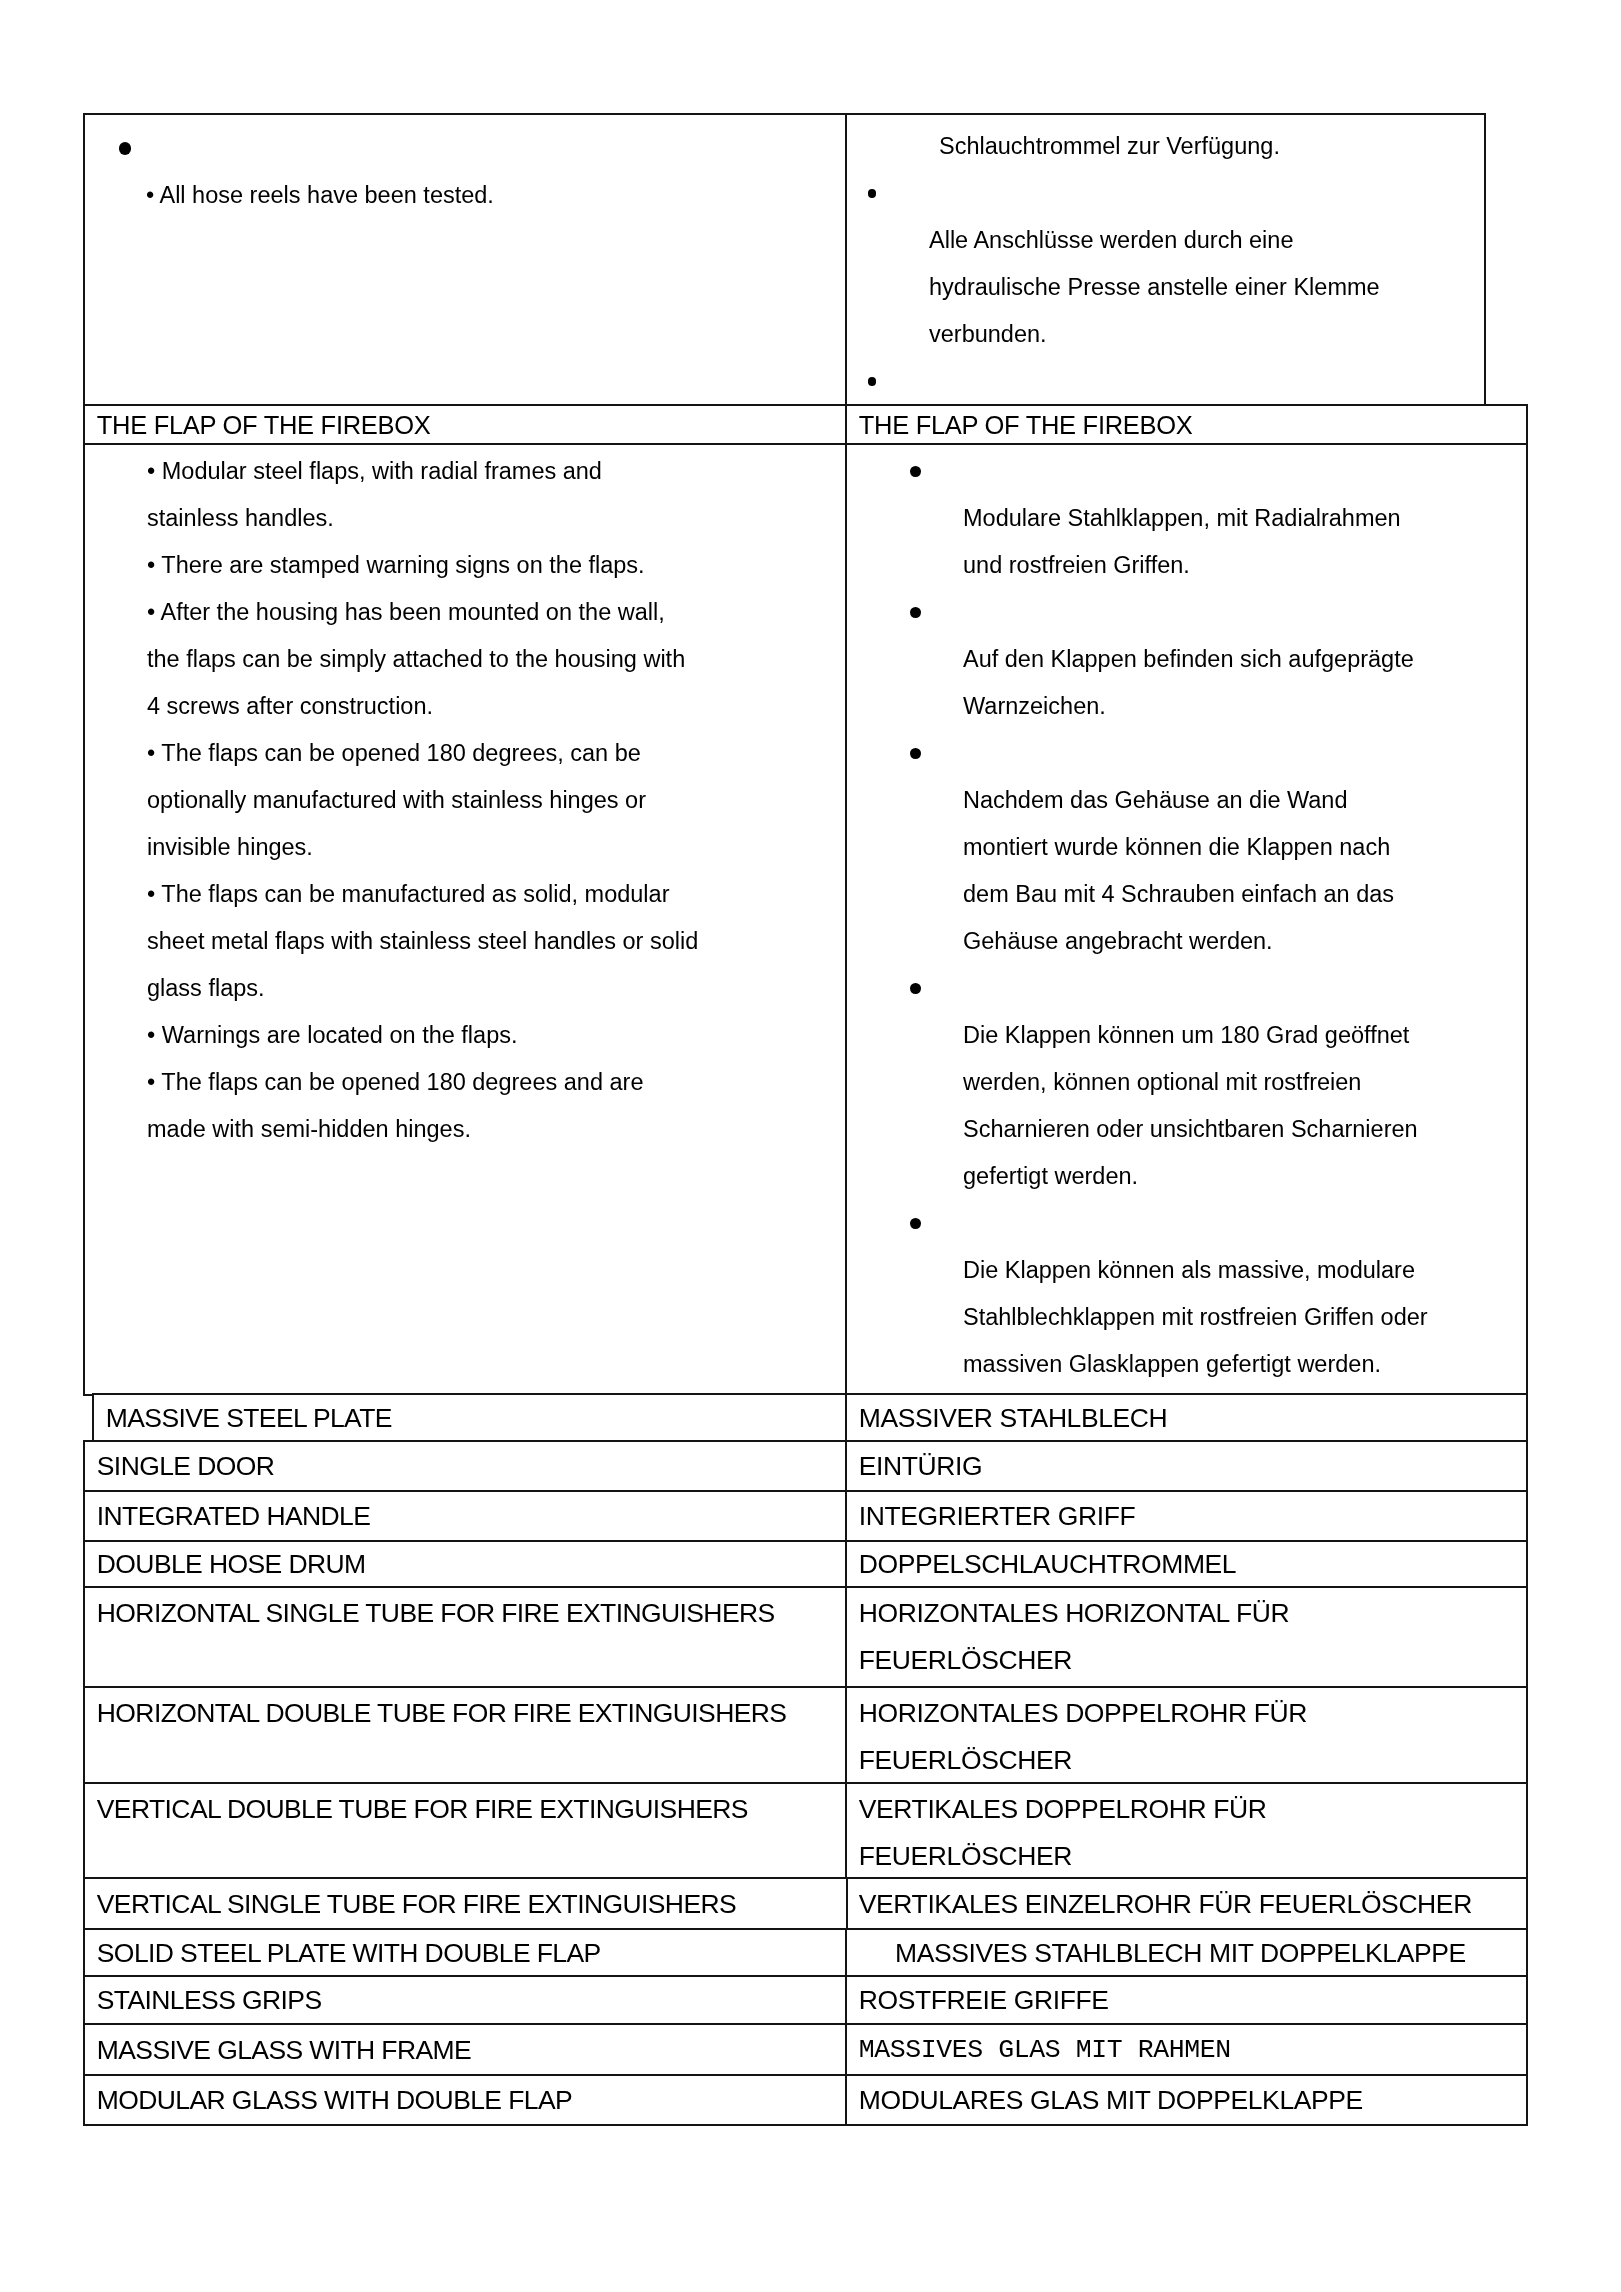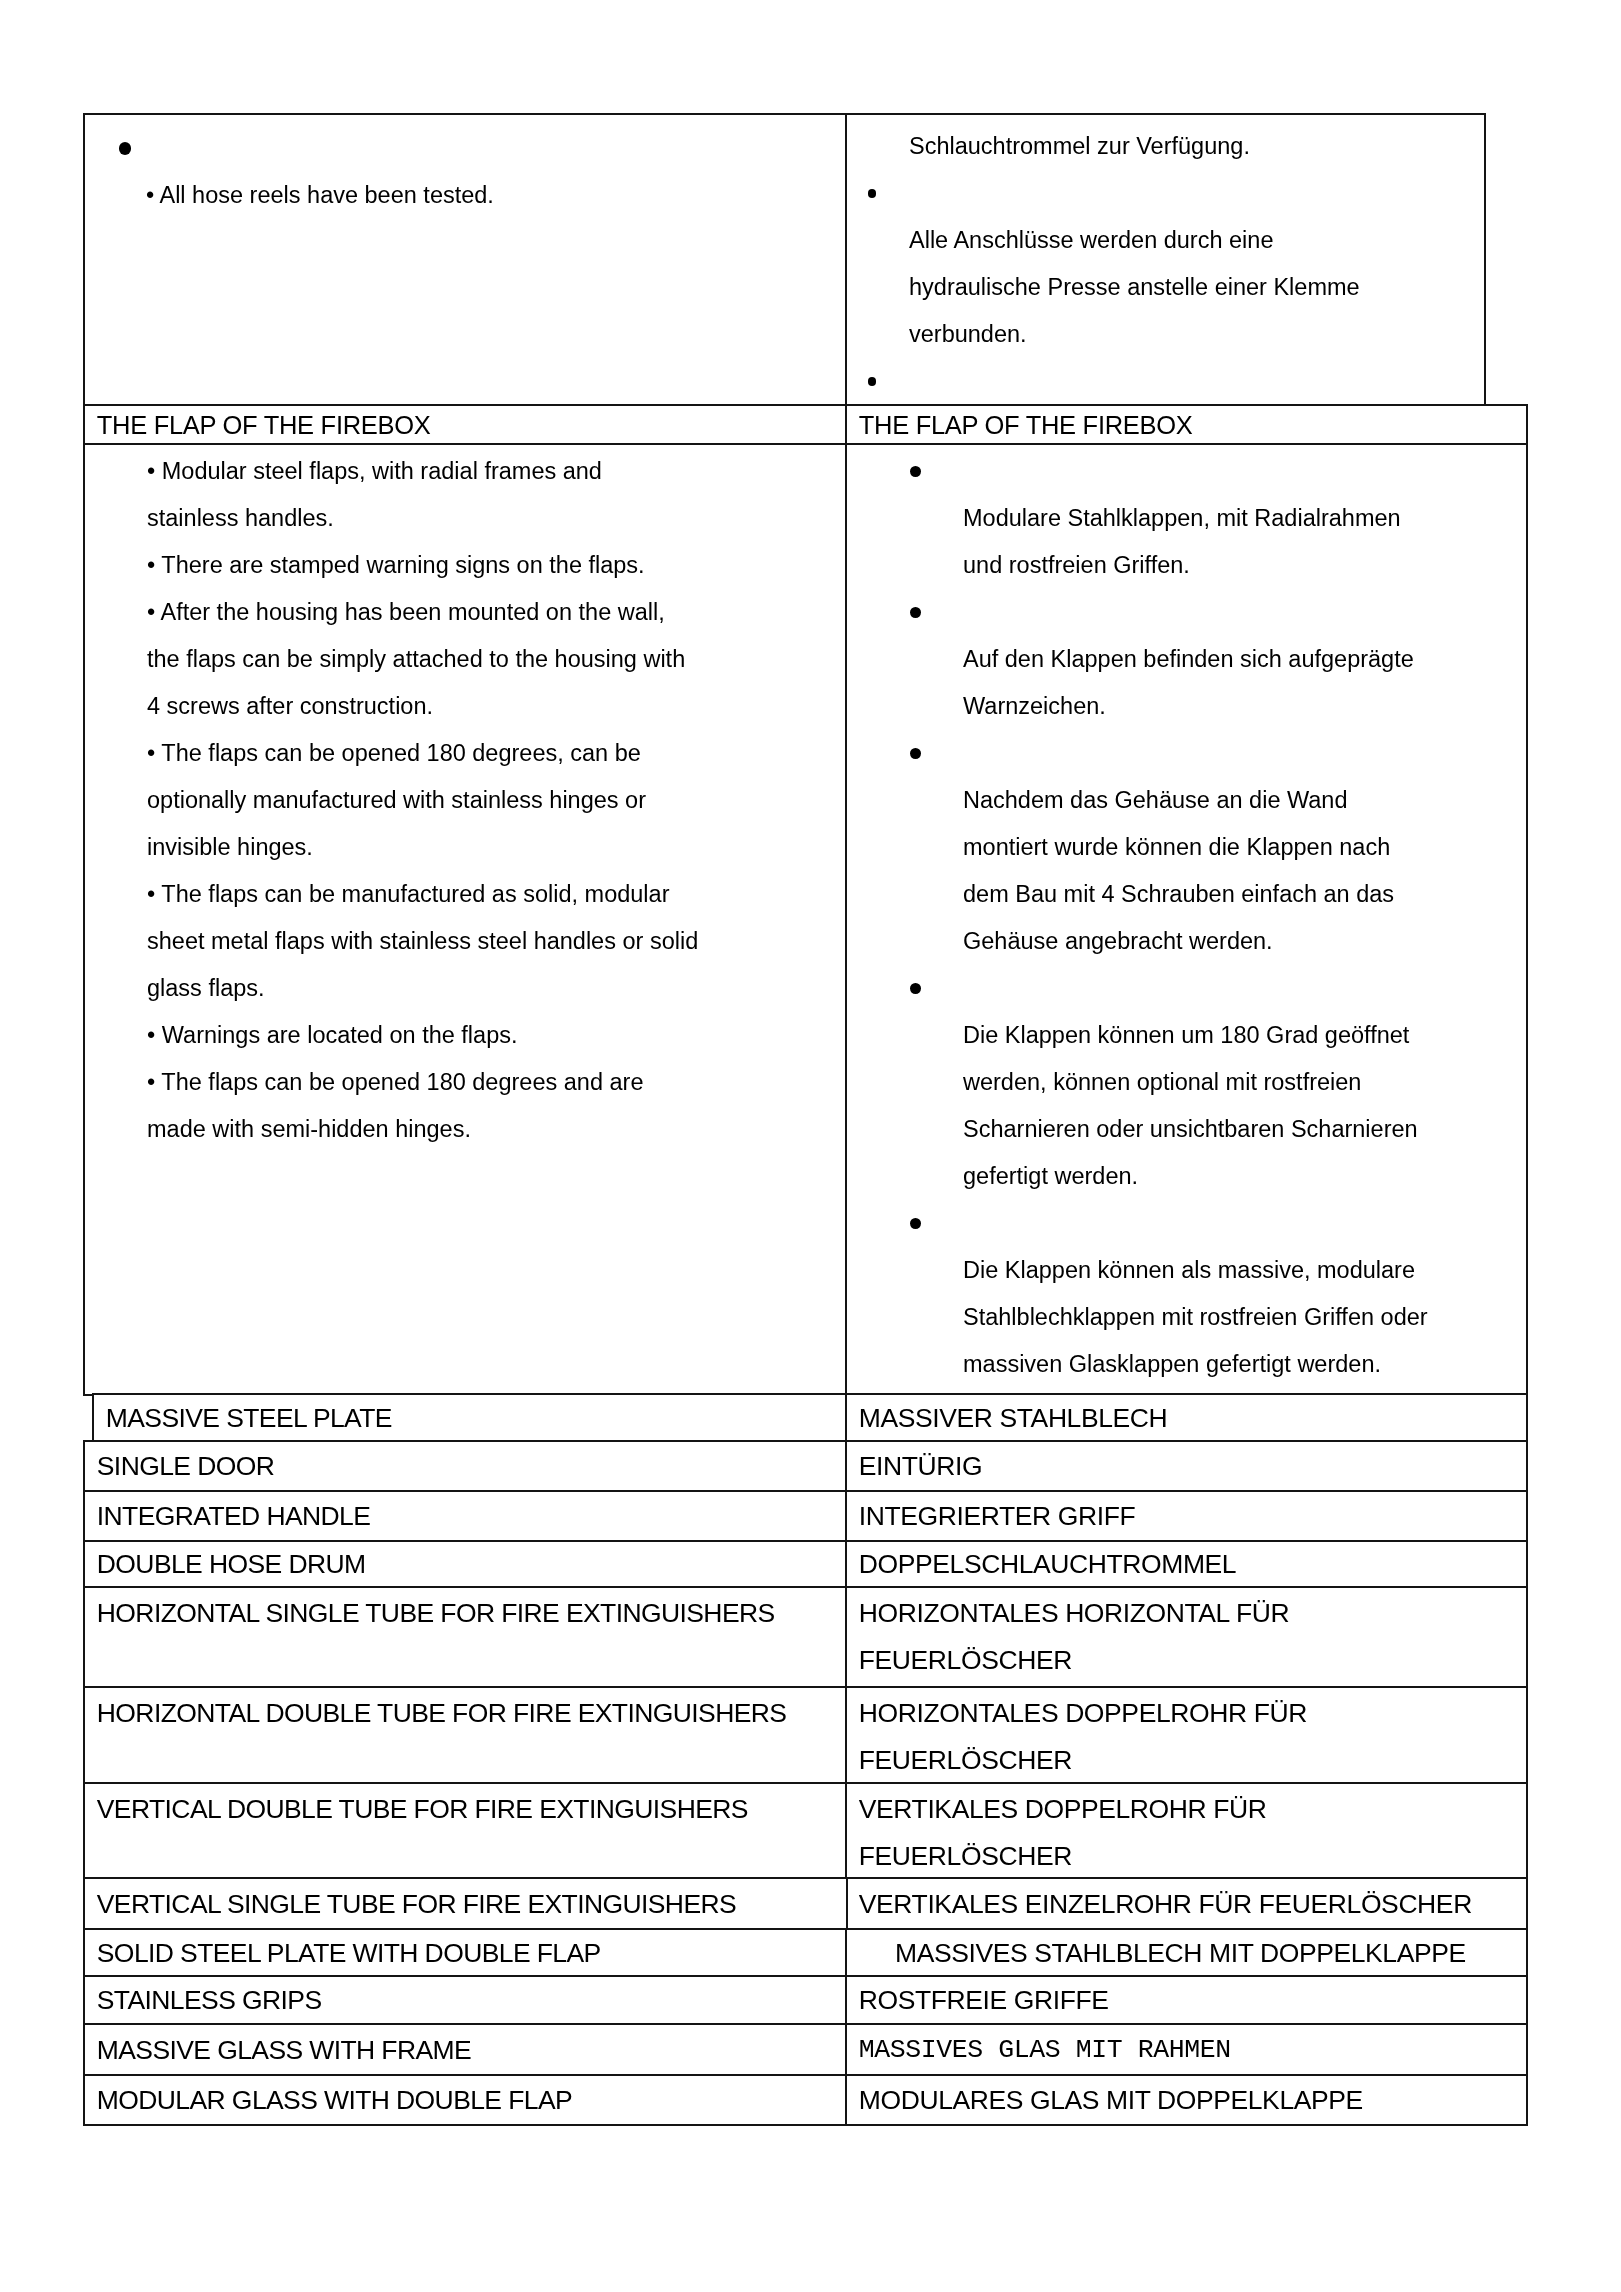--- a/index.html
+++ b/index.html
@@ -25,22 +25,22 @@
   }
   .fire-de { padding:2.9px 9.8px 0 0; }
   
   .top-en { padding:9.8px 9.8px 0 0; }
   .top-en .item { position:relative; margin-left:61px; }
   .top-en .bigdot {
     position:absolute; left:-27.4px; top:17.6px; width:12.7px; height:12.7px;
     border-radius:50%; background:#000;
   }
   .top-de { padding:7.8px 9.8px 0 0; }
-  .top-de .cont { padding-left:62px; }
-  .top-de .item { position:relative; padding-left:62px; }
+  .top-de .cont { padding-left:92px; }
+  .top-de .item { position:relative; padding-left:82px; }
   .top-de .dot {
     position:absolute; left:20.6px; top:19.6px; width:8.8px; height:8.8px;
     border-radius:50%; background:#000;
   }
   
   .hdr { display:flex; align-items:center; padding-left:11.8px;
          font-size:25.5px; letter-spacing:-0.3px; white-space:pre; }
   
   .lbl { display:flex; align-items:center; padding-left:11.8px;
          font-size:26.5px; letter-spacing:-0.4px; white-space:pre;

